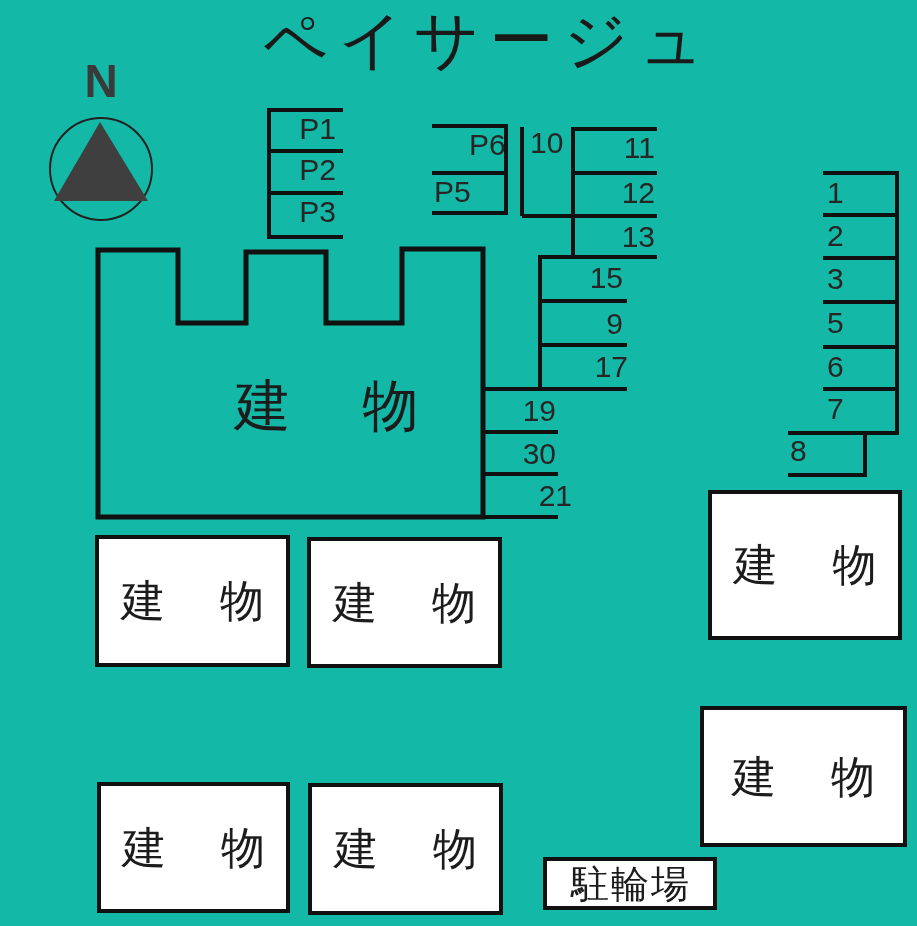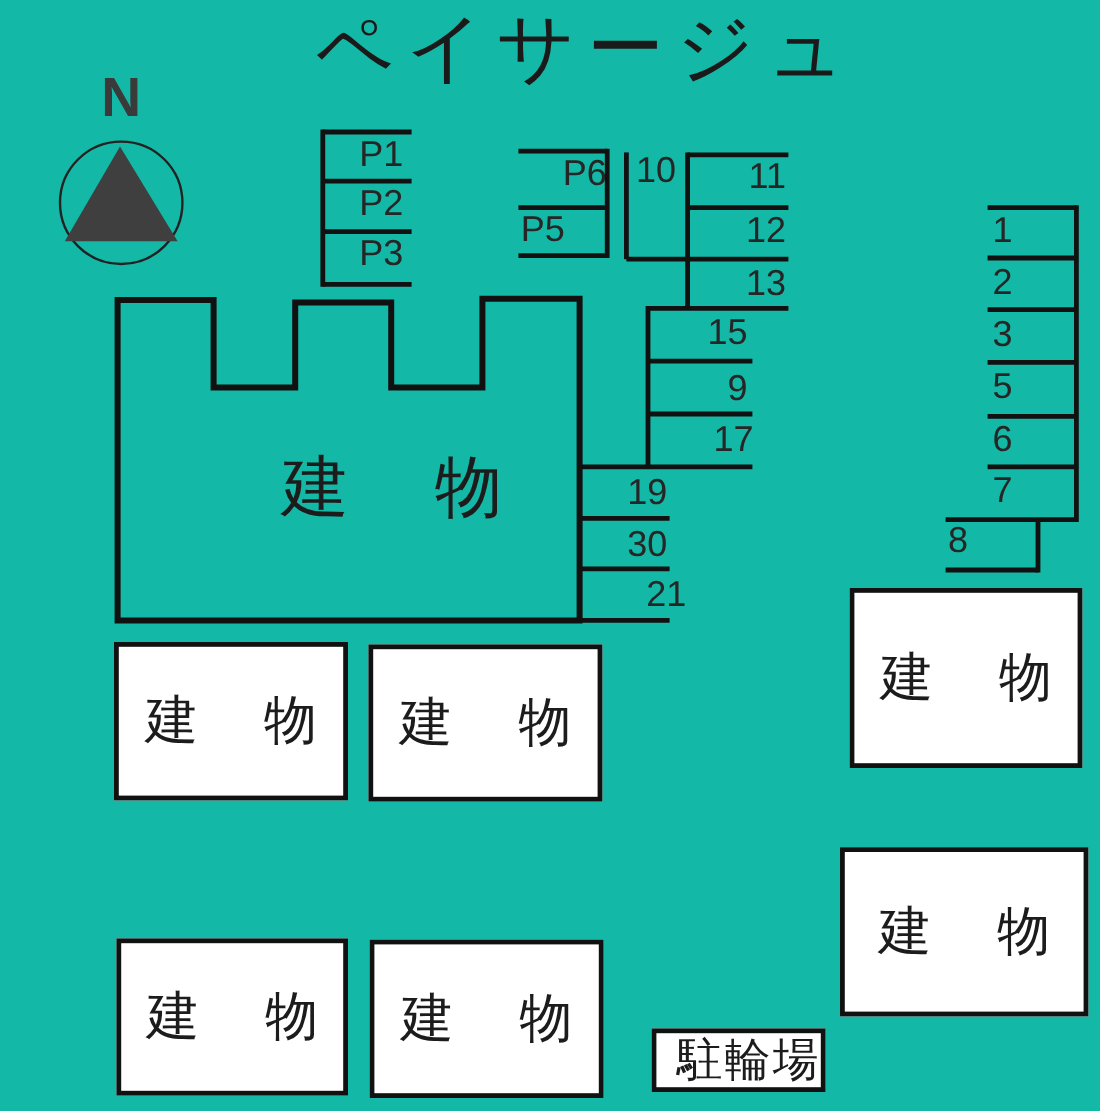--- a/index.html
+++ b/index.html
@@ -159,17 +159,17 @@
   <div class="bldg" style="left:700px;top:706px;width:207px;height:141px;">
     <span class="bldg-label">建物</span>
   </div>
   <div class="bldg" style="left:97px;top:782px;width:193px;height:131px;">
     <span class="bldg-label">建物</span>
   </div>
   <div class="bldg" style="left:308px;top:783px;width:195px;height:132px;">
     <span class="bldg-label">建物</span>
   </div>
 
-  <div class="bldg" style="left:543px;top:857px;width:145px;height:53px;justify-content:flex-end;">
+  <div class="bldg" style="left:543px;top:857px;width:174px;height:53px;">
     <span class="bike-label">駐輪場</span>
   </div>
 
 </div>
 
 </body></html>

